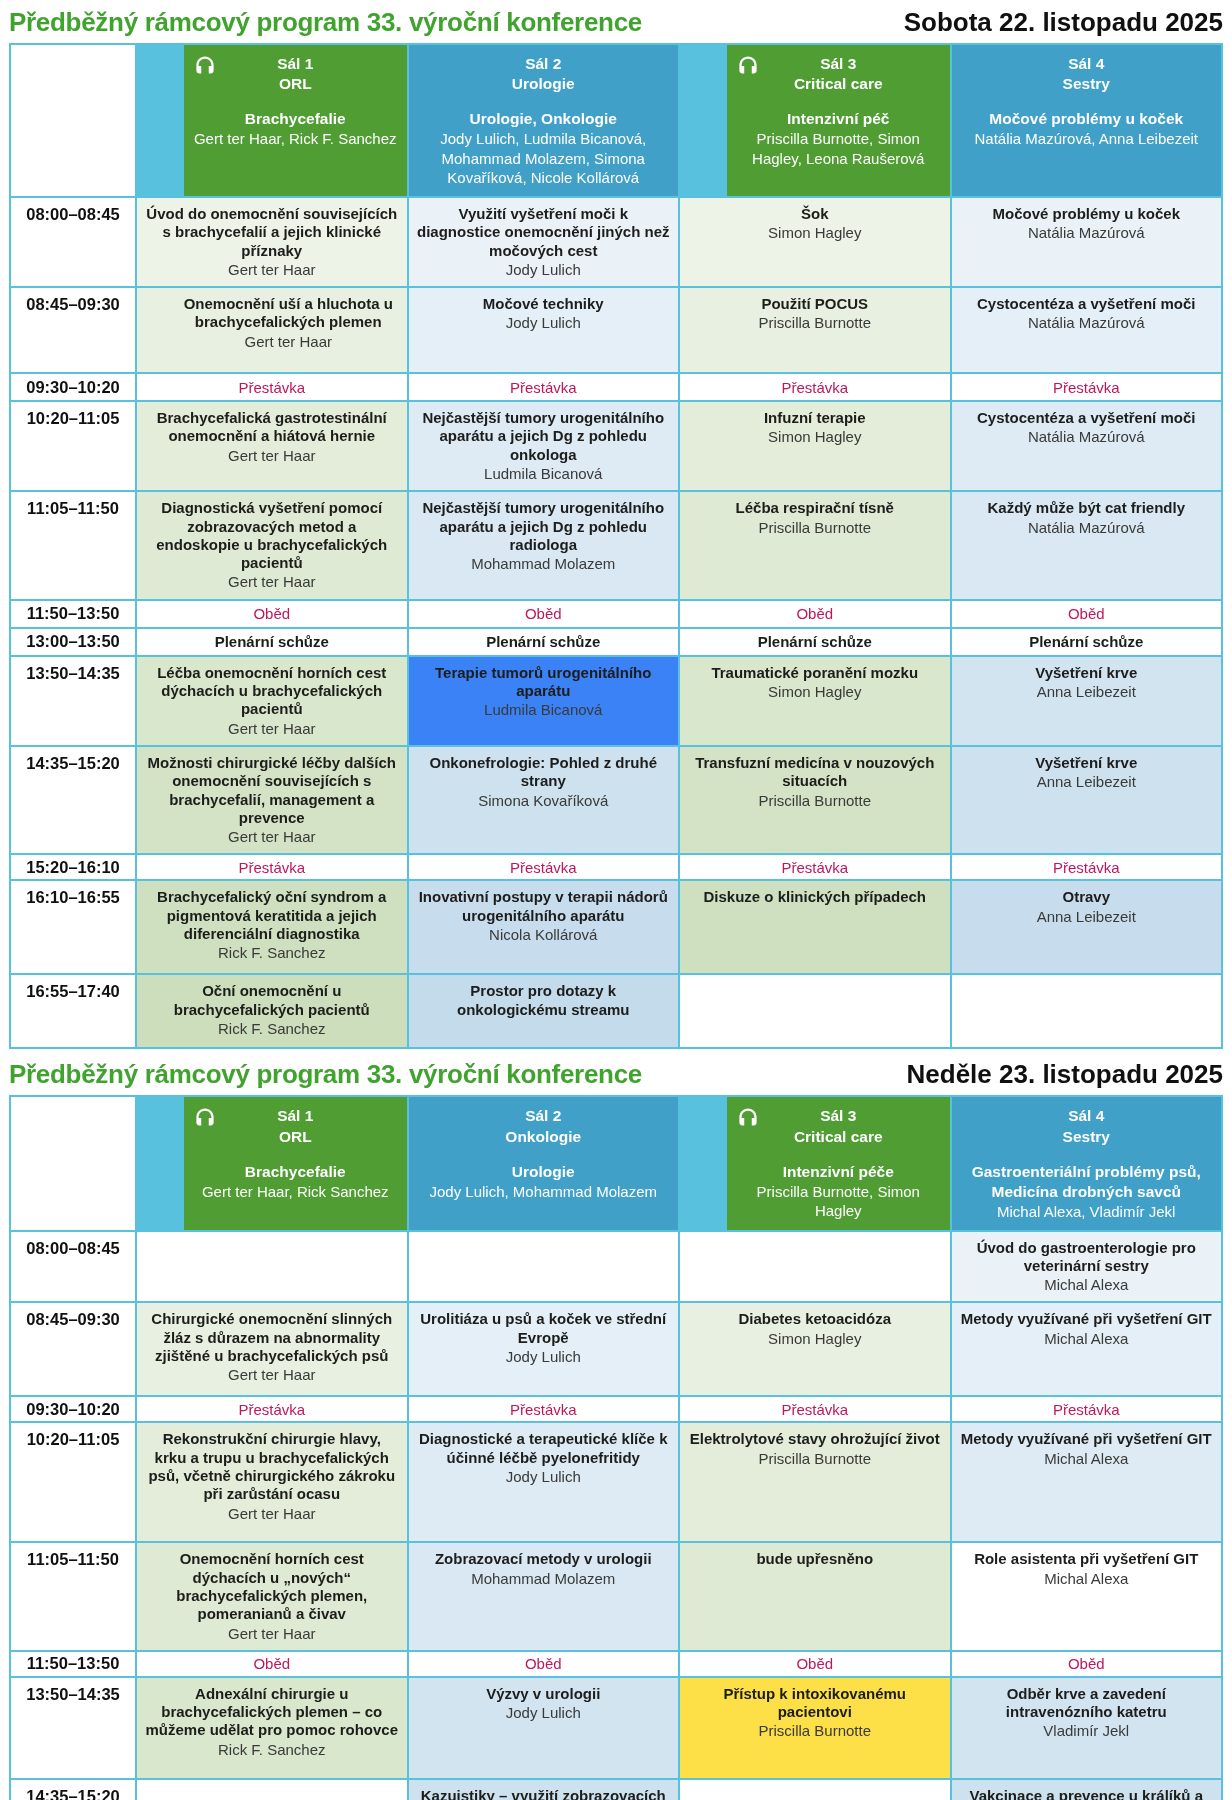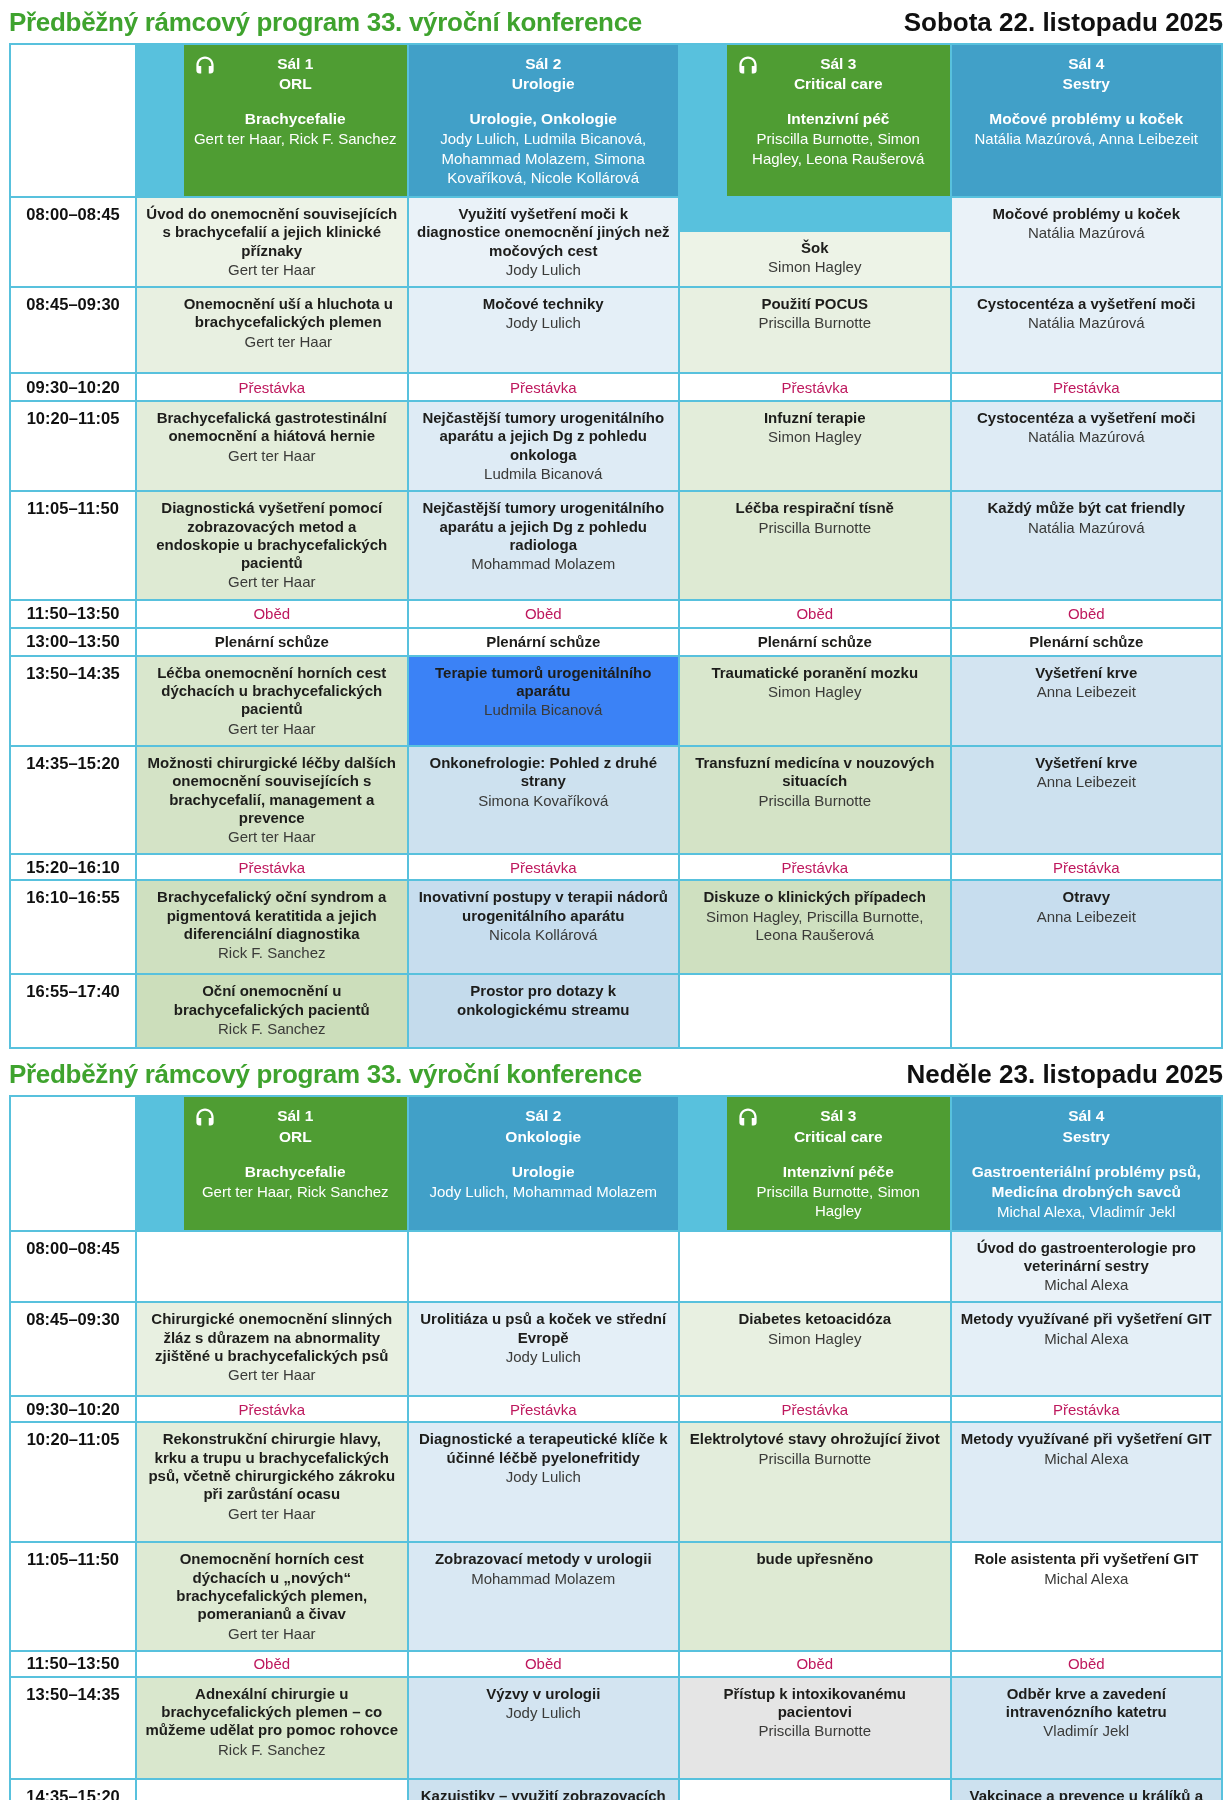--- a/index.html
+++ b/index.html
@@ -89,21 +89,21 @@
         </div>
         <div class="time">08:00–08:45</div>
         <div class="cell" style="background: rgb(237, 243, 231);">
           <div class="ti">Úvod do onemocnění souvisejících s brachycefalií a jejich klinické příznaky</div>
           <div class="sp">Gert ter Haar</div>
         </div>
         <div class="cell" style="background: rgb(234, 242, 248);">
           <div class="ti">Využití vyšetření moči k diagnostice onemocnění jiných než močových cest</div>
           <div class="sp">Jody Lulich</div>
         </div>
-        <div class="cell" style="background: rgb(237, 243, 231); margin-top: 34px;">
+        <div class="cell" style="background: rgb(237, 243, 231);">
           <div class="ti">Šok</div>
           <div class="sp">Simon Hagley</div>
         </div>
         <div class="cell" style="background: rgb(234, 242, 248);">
           <div class="ti">Močové problémy u koček</div>
           <div class="sp">Natália Mazúrová</div>
         </div>
         <div class="time">08:45–09:30</div>
         <div class="cell" style="background: rgb(232, 240, 225); padding-left: 41px;">
           <div class="ti">Onemocnění uší a hluchota u brachycefalických plemen</div>
@@ -213,21 +213,20 @@
         <div class="cell" style="background: rgb(207, 224, 192);">
           <div class="ti">Brachycefalický oční syndrom a pigmentová keratitida a jejich diferenciální diagnostika</div>
           <div class="sp">Rick F. Sanchez</div>
         </div>
         <div class="cell" style="background: rgb(199, 221, 238);">
           <div class="ti">Inovativní postupy v terapii nádorů urogenitálního aparátu</div>
           <div class="sp">Nicola Kollárová</div>
         </div>
         <div class="cell" style="background: rgb(207, 224, 192);">
           <div class="ti">Diskuze o klinických případech</div>
-          <div class="sp">Simon Hagley, Priscilla Burnotte, Leona Raušerová</div>
         </div>
         <div class="cell" style="background: rgb(199, 221, 238);">
           <div class="ti">Otravy</div>
           <div class="sp">Anna Leibezeit</div>
         </div>
         <div class="time">16:55–17:40</div>
         <div class="cell" style="background: rgb(204, 222, 187);">
           <div class="ti">Oční onemocnění u brachycefalických pacientů</div>
           <div class="sp">Rick F. Sanchez</div>
         </div>
@@ -349,21 +348,21 @@
         <div class="lbl">Oběd</div>
         <div class="time">13:50–14:35</div>
         <div class="cell" style="background: rgb(217, 231, 205);">
           <div class="ti">Adnexální chirurgie u brachycefalických plemen – co můžeme udělat pro pomoc rohovce</div>
           <div class="sp">Rick F. Sanchez</div>
         </div>
         <div class="cell" style="background: rgb(211, 228, 241);">
           <div class="ti">Výzvy v urologii</div>
           <div class="sp">Jody Lulich</div>
         </div>
-        <div class="cell" style="background: #e5e5e5; text-align: center;">
+        <div class="cell" style="background: #fde047; text-align: center;">
           <div class="ti">Přístup k intoxikovanému pacientovi</div>
           <div class="sp">Priscilla Burnotte</div>
         </div>
         <div class="cell" style="background: rgb(211, 228, 241);">
           <div class="ti">Odběr krve a zavedení intravenózního katetru</div>
           <div class="sp">Vladimír Jekl</div>
         </div>
         <div class="time">14:35–15:20</div>
         <div class="cell"></div>
         <div class="cell" style="background: rgb(205, 225, 239);">

